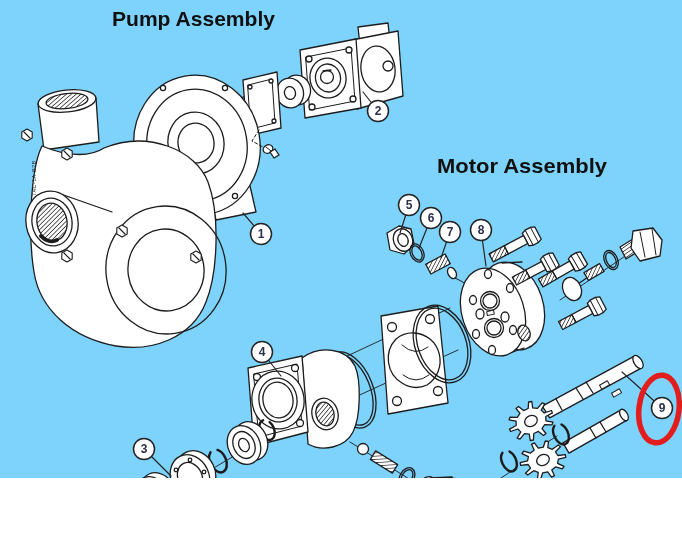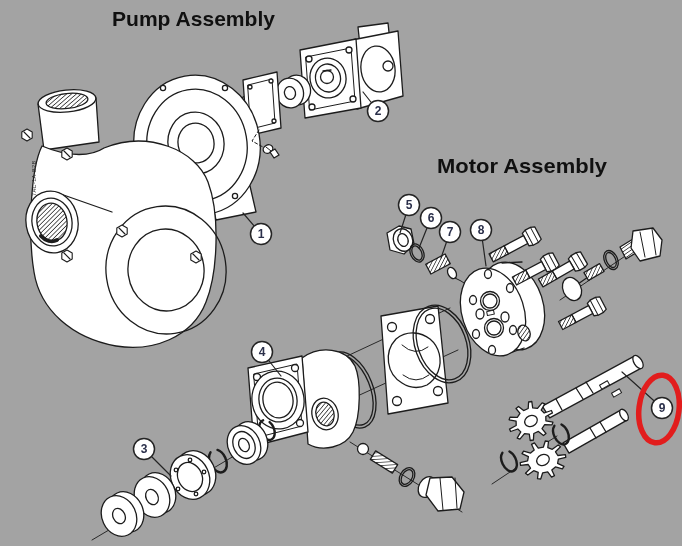--- a/index.html
+++ b/index.html
@@ -1,16 +1,16 @@
 <!DOCTYPE html>
 <html><head>
 <meta charset="utf-8">
 <style>
   html,body{margin:0;padding:0;background:#ffffff;}
-  #stage{position:relative;width:682px;height:546px;background:#a3a3a3;overflow:hidden;
+  #stage{position:relative;width:682px;height:478px;background:#7dd3fc;overflow:hidden;
          font-family:"Liberation Sans",sans-serif;}
   svg{display:block}
   text{font-family:"Liberation Sans",sans-serif;}
   .title{font-weight:bold;fill:#101010;}
   .castmark{fill:#2a2a2a;font-size:5.5px;letter-spacing:.4px;}
 </style>
 </head>
 <body>
 
 <div id="stage">

